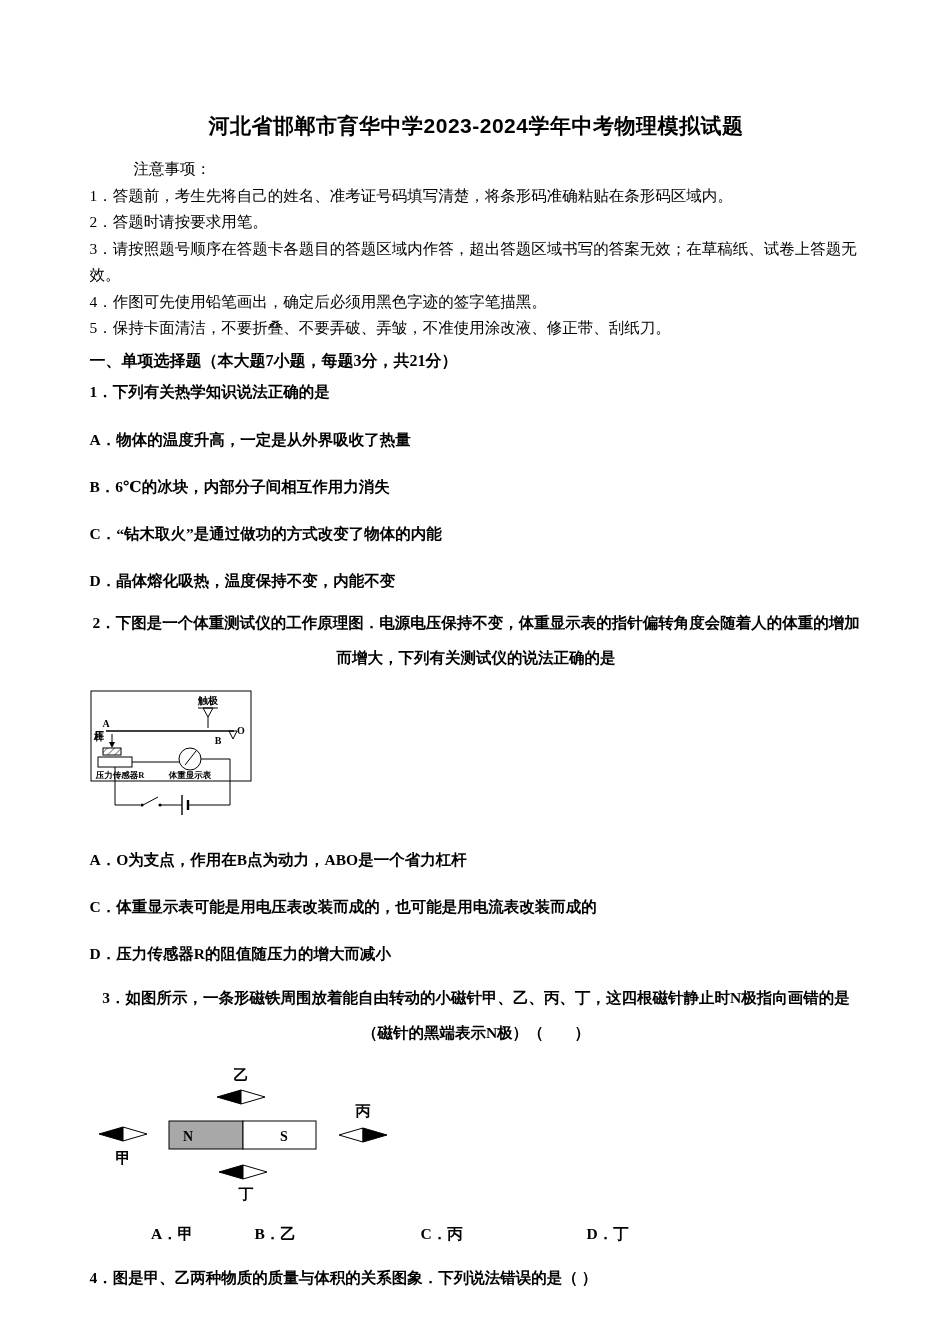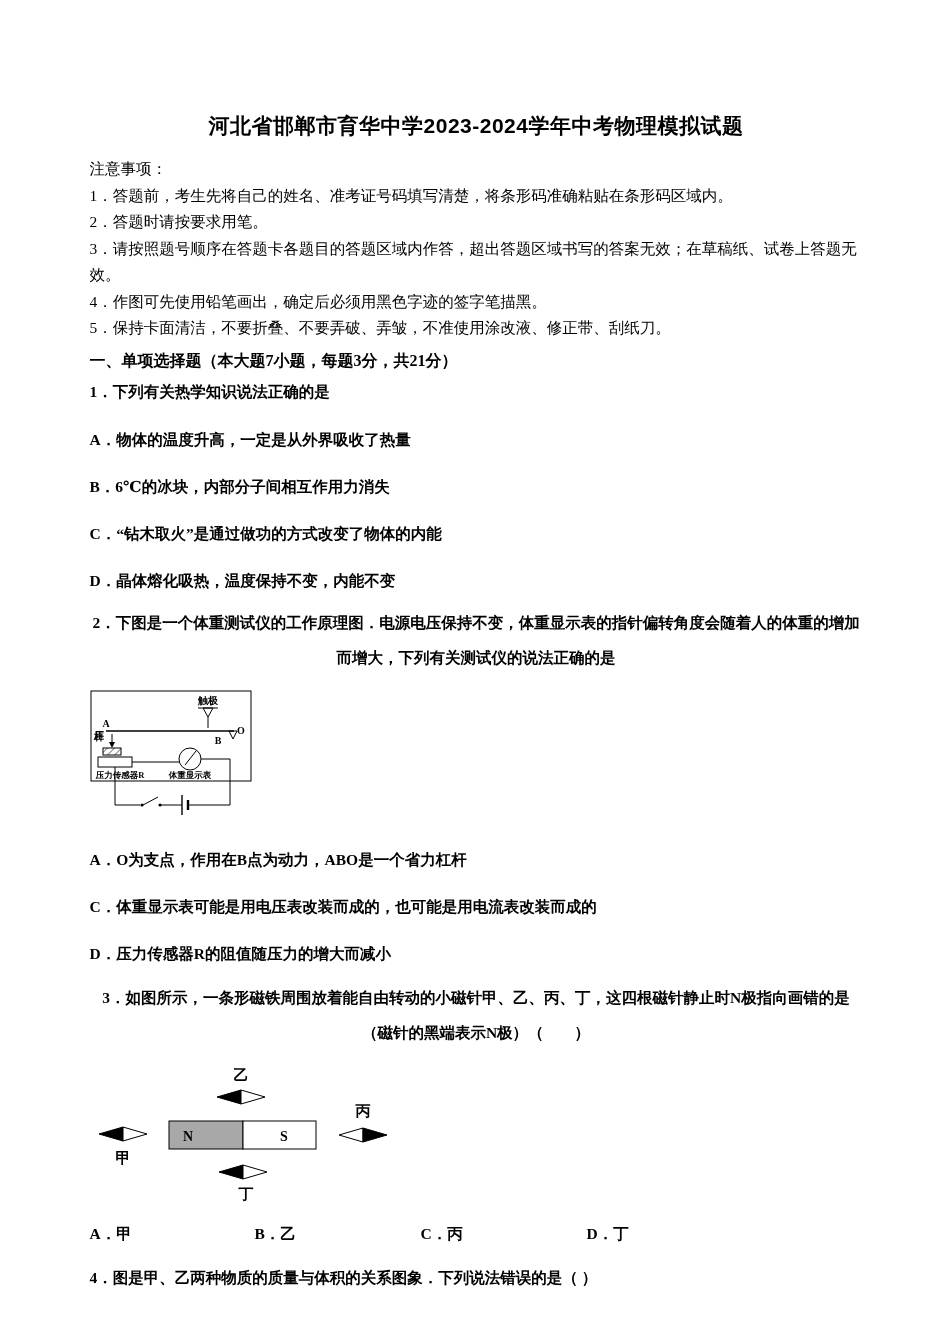--- a/index.html
+++ b/index.html
@@ -15,31 +15,31 @@
     font-size:15.5px;
     padding:112px 45px 0 47px;
     overflow:hidden;
   }
   .title {
     font-family:"Liberation Sans","DejaVu Sans",sans-serif;
     font-size:21px; font-weight:700; text-align:center;
     margin-bottom:16px; letter-spacing:0.5px;
   }
   .notice { line-height:26.5px; }
-  .notice .nh { margin-bottom:0; }
+  .notice .nh { margin-bottom:0;margin-left:44px; }
   .section-heading {
     margin-top:9px;
     font-weight:700; font-size:16px;
   }
   .q { font-weight:700; }
   .stem { margin-top:9px; line-height:22px; }
   .stem.wrap { line-height:35px;text-align:center; }
   .opt { margin-top:27px; line-height:20px; }
   .opts-row { display:flex; margin-top:14px; }
-  .opts-row .o0 { width:165px; }
+  .opts-row .o0 { width:165px;text-align:center; }
   .opts-row .o1 { width:166px; }
   .opts-row .o2 { width:166px; }
   .opts-row .o3 { width:auto; }
   .fig1-wrap { margin:12px 0 22px 0; }
   .fig2-wrap { margin:14px 0 2px 6px; }
   svg text { font-family:"Liberation Serif","DejaVu Serif",serif; fill:#000; }
   .q4 { margin-top:22px; }
 </style>
 </head>
 <body>

